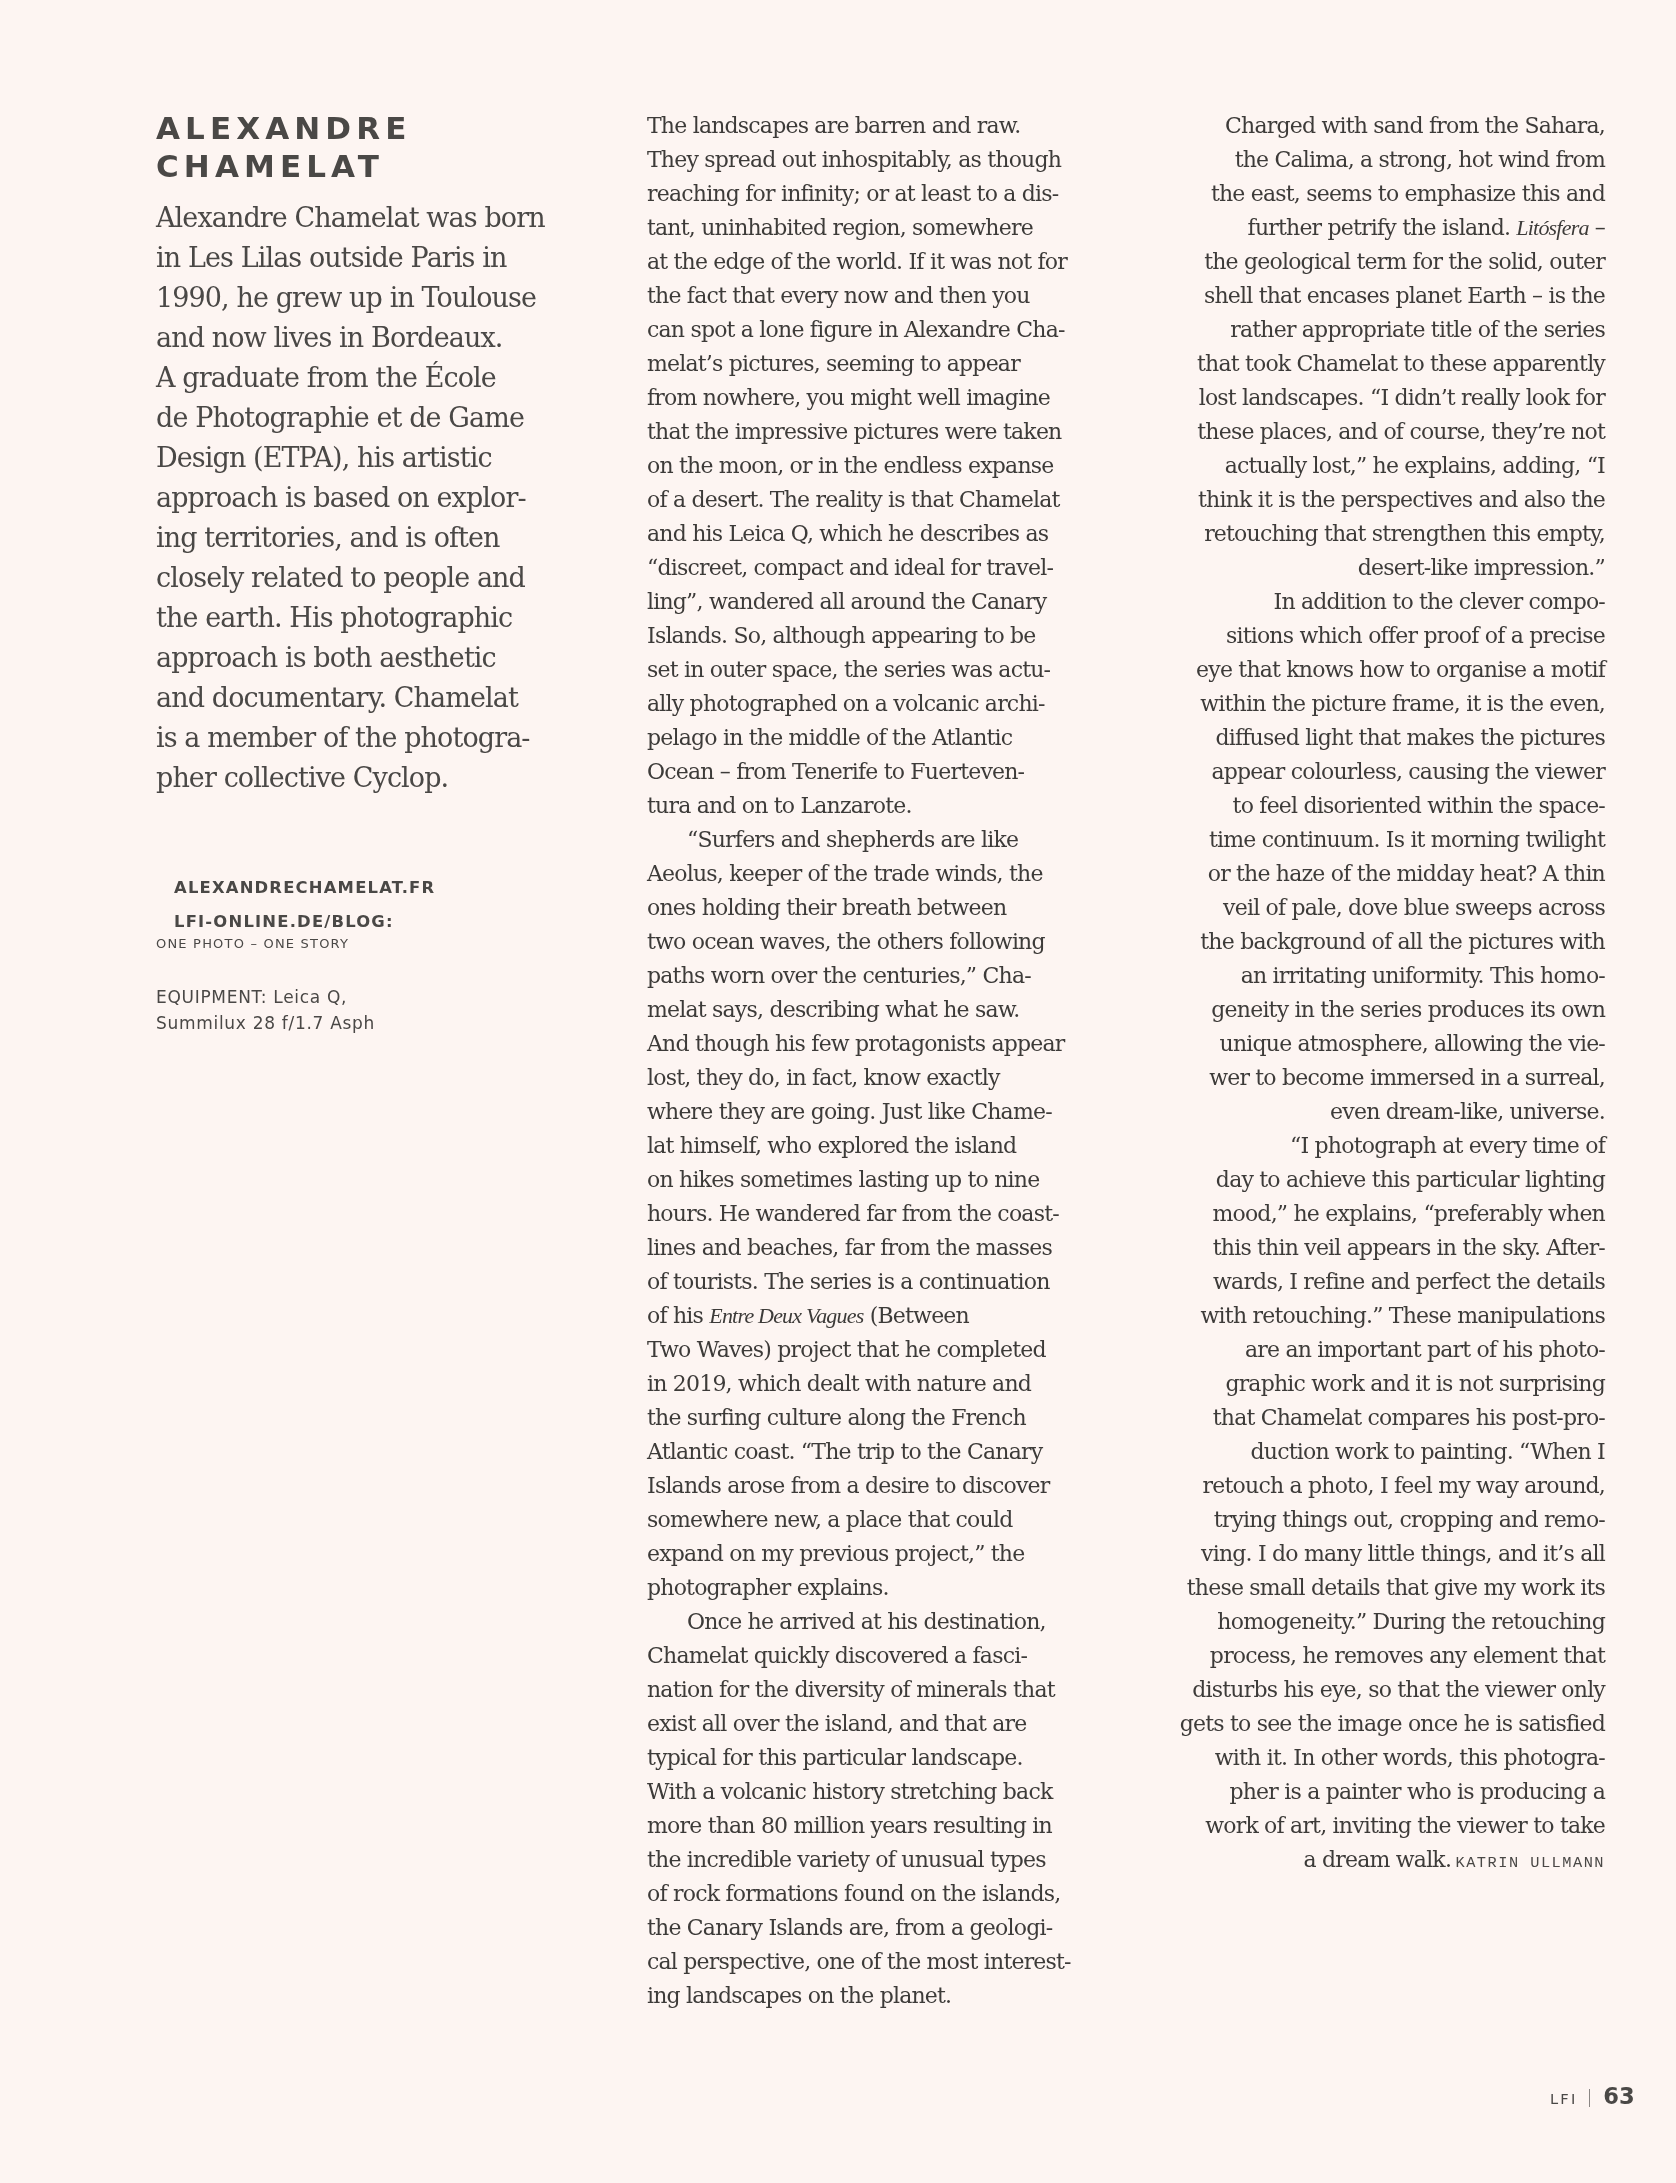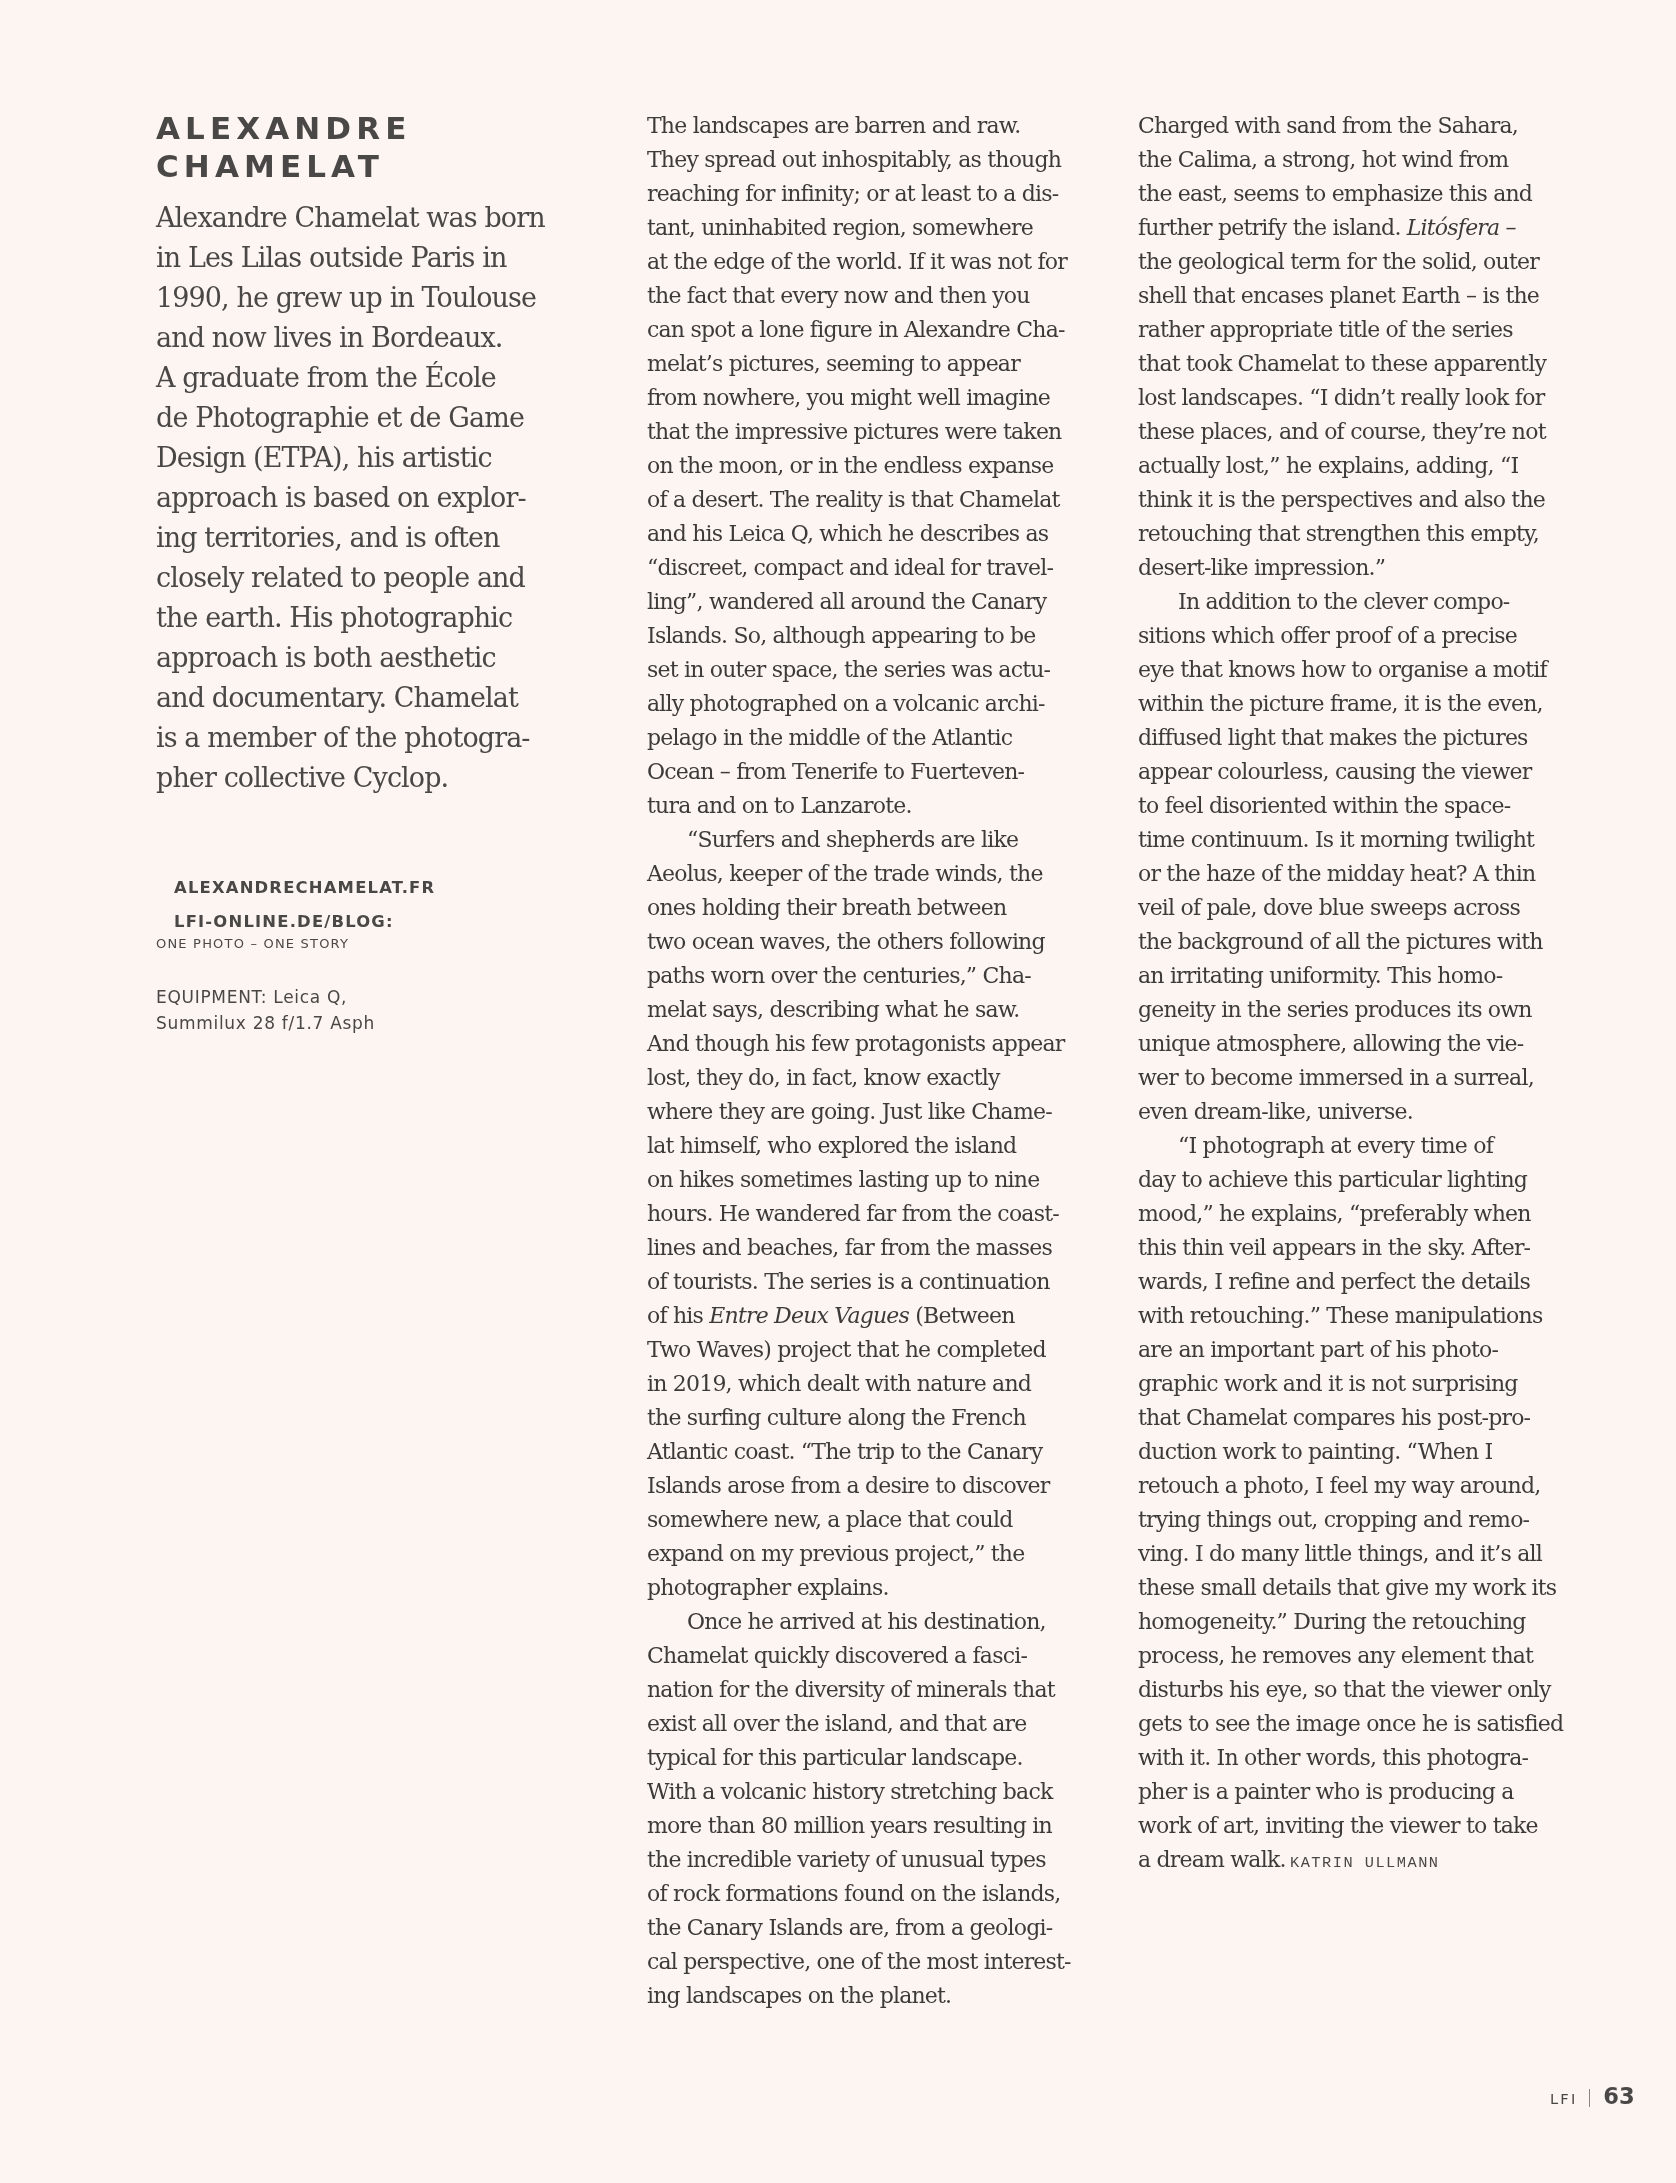--- a/index.html
+++ b/index.html
@@ -81,24 +81,24 @@
   .col {
     position: absolute;
     top: 109px;
     font-family: "DejaVu Serif", serif;
     font-size: 22px;
     line-height: 34px;
     color: #3d3b39;
     letter-spacing: -0.8px;
   }
   .col-mid { left: 647px; width: 452px; }
-  .col-right { left: 1138px; width: 467px; }
+  .col-right { left: 1138px; width: 467px; text-align: right; }
   .col .line { display: block; white-space: nowrap; }
   .col .indent { padding-left: 40px; }
-  .col em { font-style: italic; }
+  .col em { font-style: italic; font-family: Liberation Serif, serif; }
   .byline {
     font-family: Liberation Mono, monospace;
     font-size: 15.3px;
     letter-spacing: 1.5px;
     color: #4a4846;
     margin-left: 4.4px;
   }
 
   
   .folio {

